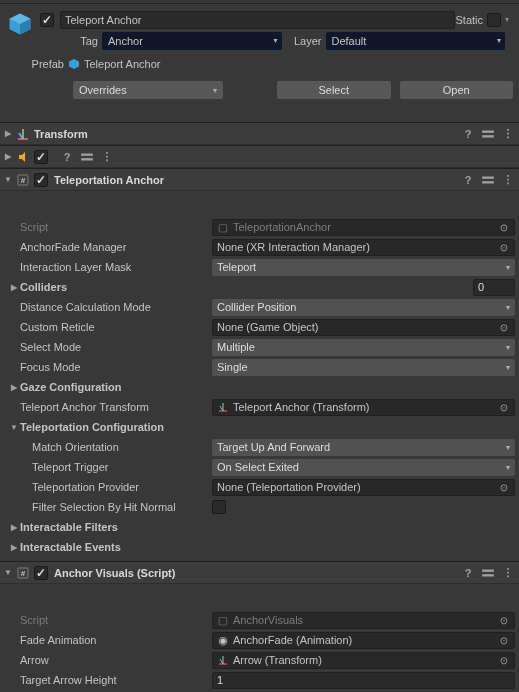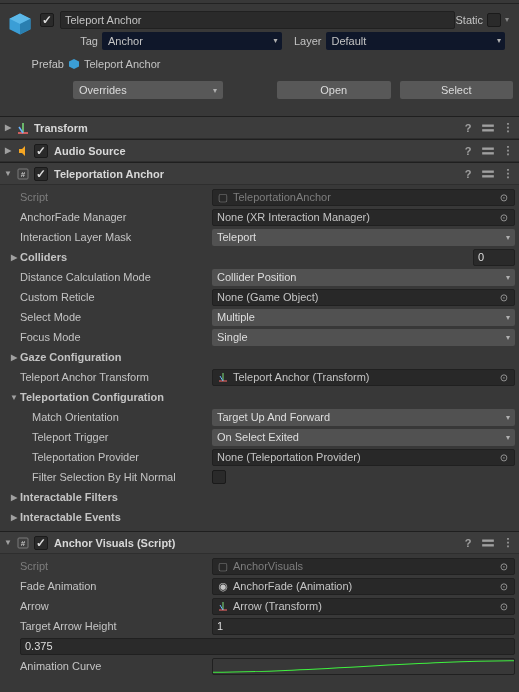--- a/index.html
+++ b/index.html
@@ -49,21 +49,21 @@
     display: flex; align-items: center; justify-content: space-between;
     padding: 0 4px 0 6px; color: #c4c4c4; margin-right: 8px;
   }
   .dd .arrow { font-size: 8px; color: #b0b0b0; margin-left: 6px; }
   .prefab-row { display: flex; align-items: flex-start; height: 19px; margin-top: 8px; }
   .prefab-label { width: 62px; text-align: right; padding-right: 4px; color: #c4c4c4; }
   .prefab-name { color: #c4c4c4; display:flex; align-items:center; gap:4px; }
   .prefab-icon {
     width: 12px; height: 12px;
   }
-  .btn-row { display: flex; gap: 9px; padding-left: 67px; margin-top: 4px; margin-bottom: 14px; }
+  .btn-row { display: flex; gap: 9px; padding-left: 67px; margin-top: 4px; margin-bottom: 20px; }
   .btn {
     height: 18px; background: #585858;
     border-radius: 2px;
     color: #dcdcdc; display: flex; align-items: center; justify-content: center;
   }
   .btn.over { width: 150px; justify-content: space-between; padding: 0 6px; }
   .btn.over .arrow { font-size: 8px; color: #b0b0b0; }
   .btn.wide { flex: 1; }
   .spacer-sm { width: 36px; }
   
@@ -85,21 +85,21 @@
     width: 14px; height: 14px; margin: 0 4px 0 2px;
     display: inline-flex; align-items:center; justify-content:center;
     flex-shrink: 0;
   }
   .comp-title { flex: 1; color: #d8d8d8; }
   .hdr-ico {
     width: 14px; height: 14px; margin-left: 6px;
     display: inline-flex; align-items: center; justify-content: center;
     color: #a0a0a0; font-size: 11px;
   }
-  .prop-body { padding: 2px 4px 4px 6px; }
+  .prop-body { padding: 2px 4px 4px 6px; margin-top: 24px; }
   .prop-row {
     display: flex; align-items: center; height: 20px;
   }
   .prop-row.sub1 { padding-left: 14px; }
   .prop-row.sub2 { padding-left: 26px; }
   .prop-label { width: 206px; color: #c4c4c4; display:flex; align-items:center; }
   .prop-label.dim { color: #7d7d7d; }
   .prop-label.bold { font-weight: bold; }
   .prop-row.sub1 .prop-label { width: 192px; }
   .prop-row.sub2 .prop-label { width: 180px; }
@@ -192,22 +192,22 @@
       </svg>
       <span>Teleport Anchor</span>
     </span>
   </div>
   <div class="btn-row">
     <div class="btn over">
       <span>Overrides</span>
         <span class="arrow">▾</span>
     </div>
     <div class="spacer-sm"></div>
+    <div class="btn wide">Select</div>
     <div class="btn wide">Open</div>
-    <div class="btn wide">Select</div>
   </div>
 </div>
 
 <div class="component">
   <div class="comp-header">
     <span class="foldout">▶</span>
     <span class="comp-icon">
       <svg viewBox="0 0 14 14">
           <line x1="7" y1="12" x2="7" y2="2" stroke="#7de07d" stroke-width="1.5"></line>
           <line x1="2" y1="12" x2="12" y2="12" stroke="#ff6b6b" stroke-width="1.5"></line>
@@ -228,21 +228,20 @@
 
 <div class="component">
   <div class="comp-header">
     <span class="foldout">▶</span>
     <span class="comp-icon">
       <svg viewBox="0 0 14 14">
           <path d="M3 5 L6 5 L9 2 L9 12 L6 9 L3 9 Z" fill="#f5a623"></path>
         </svg>
     </span>
     <span class="enable-cb">✓</span>
-    <span class="comp-title">Audio Source</span>
     <span class="hdr-ico">?</span>
     <span class="hdr-ico">
       <svg viewBox="0 0 12 12">
           <rect x="1" y="3" width="10" height="2" fill="#a0a0a0"></rect>
           <rect x="1" y="7" width="10" height="2" fill="#a0a0a0"></rect>
         </svg>
     </span>
     <span class="hdr-ico">⋮</span>
   </div>
 </div>

